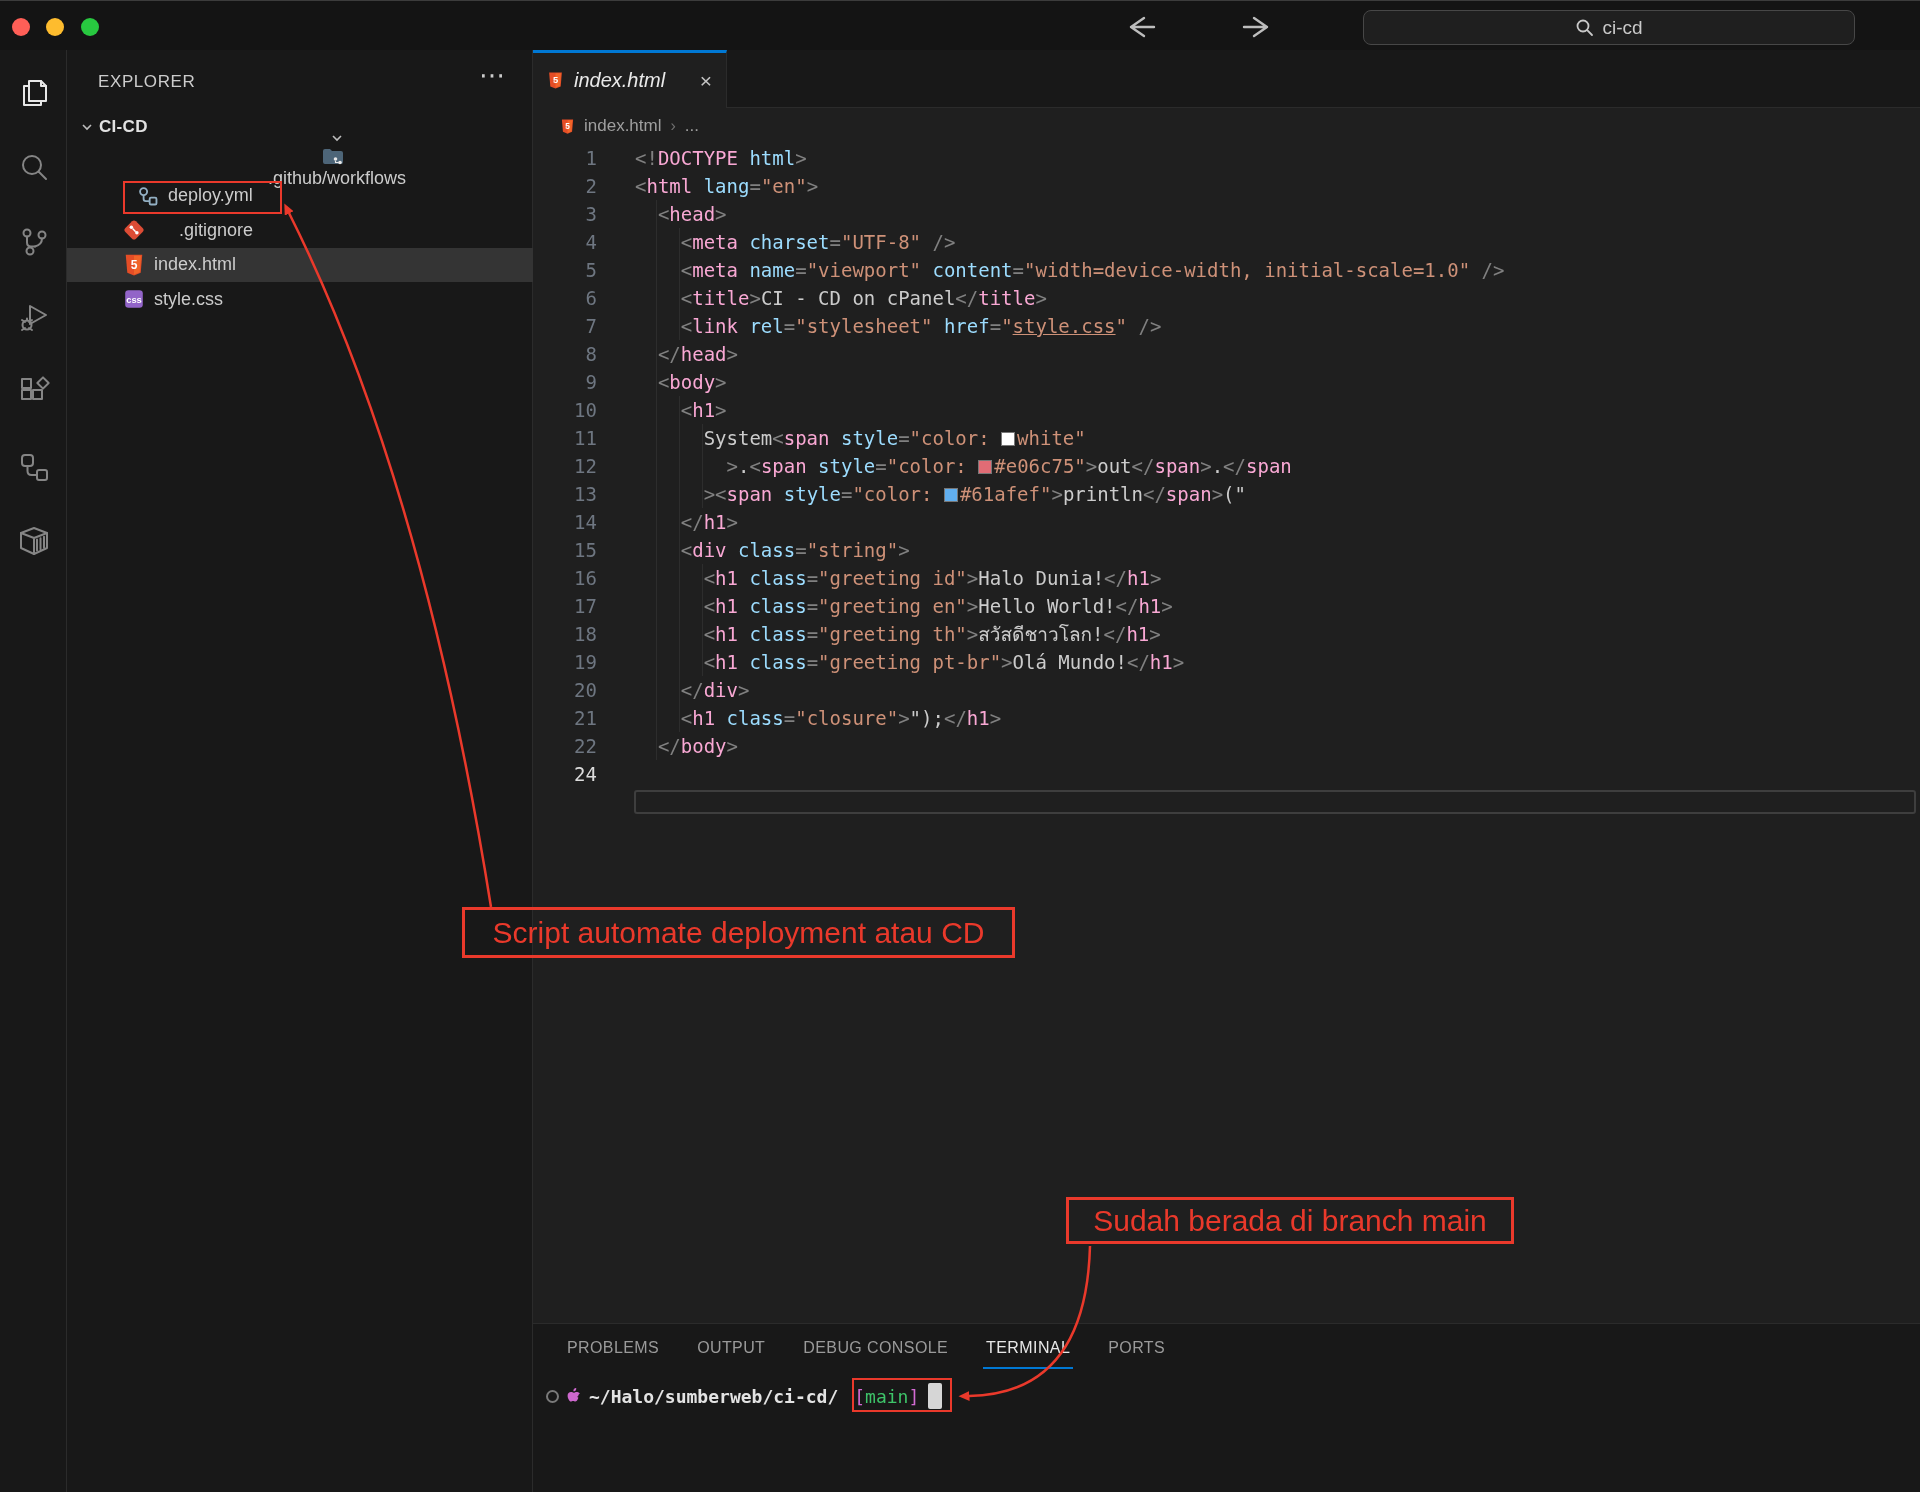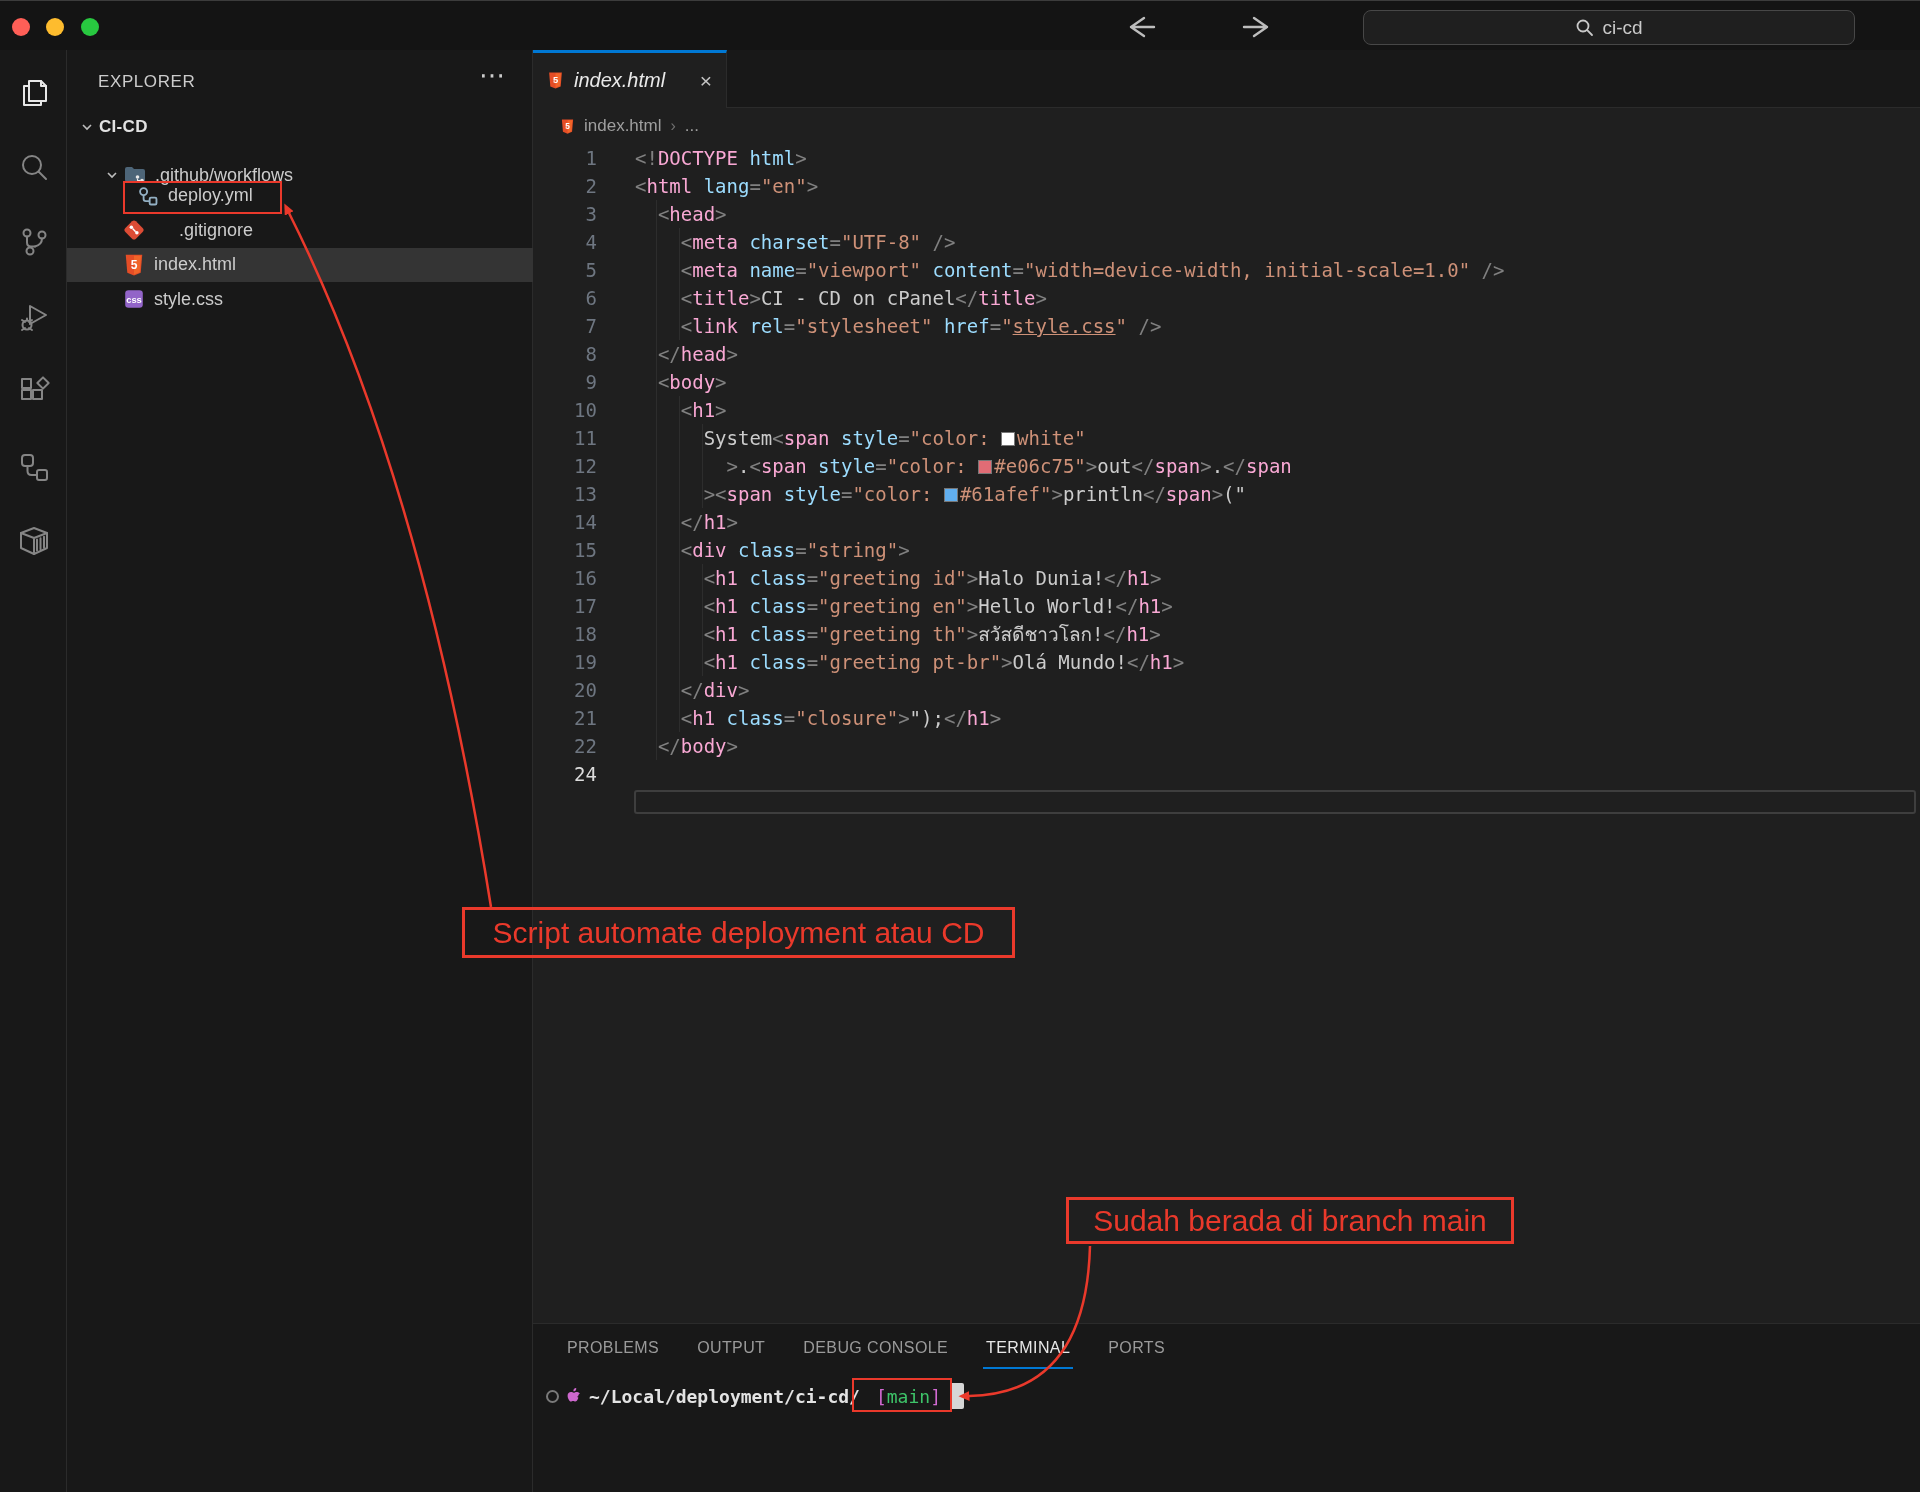--- a/index.html
+++ b/index.html
@@ -168,21 +168,21 @@
     <div class="tree" id="filetree">
         <div class="trow root-row" style="top: 0px; padding-left: 12px;">
           <span class="chev">
             <svg viewBox="0 0 16 16" fill="none" stroke="currentColor" stroke-width="1.6">
               <path d="M4 6 L8 10 L12 6"></path>
             </svg>
           </span>
           <span style="width:4px"></span>
           <span>CI-CD</span>
         </div>
-        <div class="trow" style="top: 48px; padding-left: 37px;">
+        <div class="trow" style="top: 20px; padding-left: 37px; flex-direction: column;">
           <span class="chev">
             <svg viewBox="0 0 16 16" fill="none" stroke="currentColor" stroke-width="1.6">
               <path d="M4 6 L8 10 L12 6"></path>
             </svg>
           </span>
           <span style="width:4px"></span>
           <span class="ficon">
             <svg viewBox="0 0 22 20">
               <path d="M1 4 q0-2 2-2 h5 l2 2 h9 q2 0 2 2 v9 q0 2 -2 2 h-16 q-2 0 -2-2 z" fill="#4d6578"></path>
               <circle cx="13.5" cy="12" r="1.8" fill="#e8e8e8"></circle>
@@ -304,21 +304,21 @@
         <span class="ptab">PORTS</span>
       </div>
     <div class="termrow">
       <span class="term-circle"></span>
       <span class="term-apple">
         <svg viewBox="0 0 16 18" fill="#cd68cd">
           <path d="M10.6 3.4c.8-.95.68-2.3.56-2.42-.11-.11-1.4.1-2.2 1.06-.7.85-.6 2.14-.47 2.25.12.11 1.3-.06 2.11-.89z"></path>
           <path d="M13.1 9.6c0-2.1 1.75-3 1.75-3-.95-1.4-2.5-1.55-3.05-1.57-1.3-.1-2.5.76-3.1.76-.64 0-1.63-.74-2.7-.72C4.1 5.1 2.6 6.3 2.6 8.7c0 1.45.55 2.95 1.2 3.95.56.86 1.2 1.83 2.07 1.83.85 0 1.2-.55 2.25-.55 1.05 0 1.3.55 2.25.55.95 0 1.55-.87 2.1-1.74.63-1 .9-1.97.9-1.97s-1.27-.5-1.27-1.17z"></path>
         </svg>
       </span>
-      <span class="term-path">~/Local/deployment/ci-cd/</span>
+      <span class="term-path">~/Halo/sumberweb/ci-cd/</span>
       <span class="term-branch"><span class="b-brk">[</span><span class="b-name">main</span><span class="b-brk">]</span></span>
       <span class="term-cursor"></span>
     </div>
   </div>
 
   <svg id="anno-svg">
     <defs>
       <marker id="arr" markerWidth="11" markerHeight="10" refX="0.5" refY="5" orient="auto-start-reverse" markerUnits="userSpaceOnUse">
         <path d="M0 0 L0 10 L11 5 z" fill="#ea392b"></path>
       </marker>

